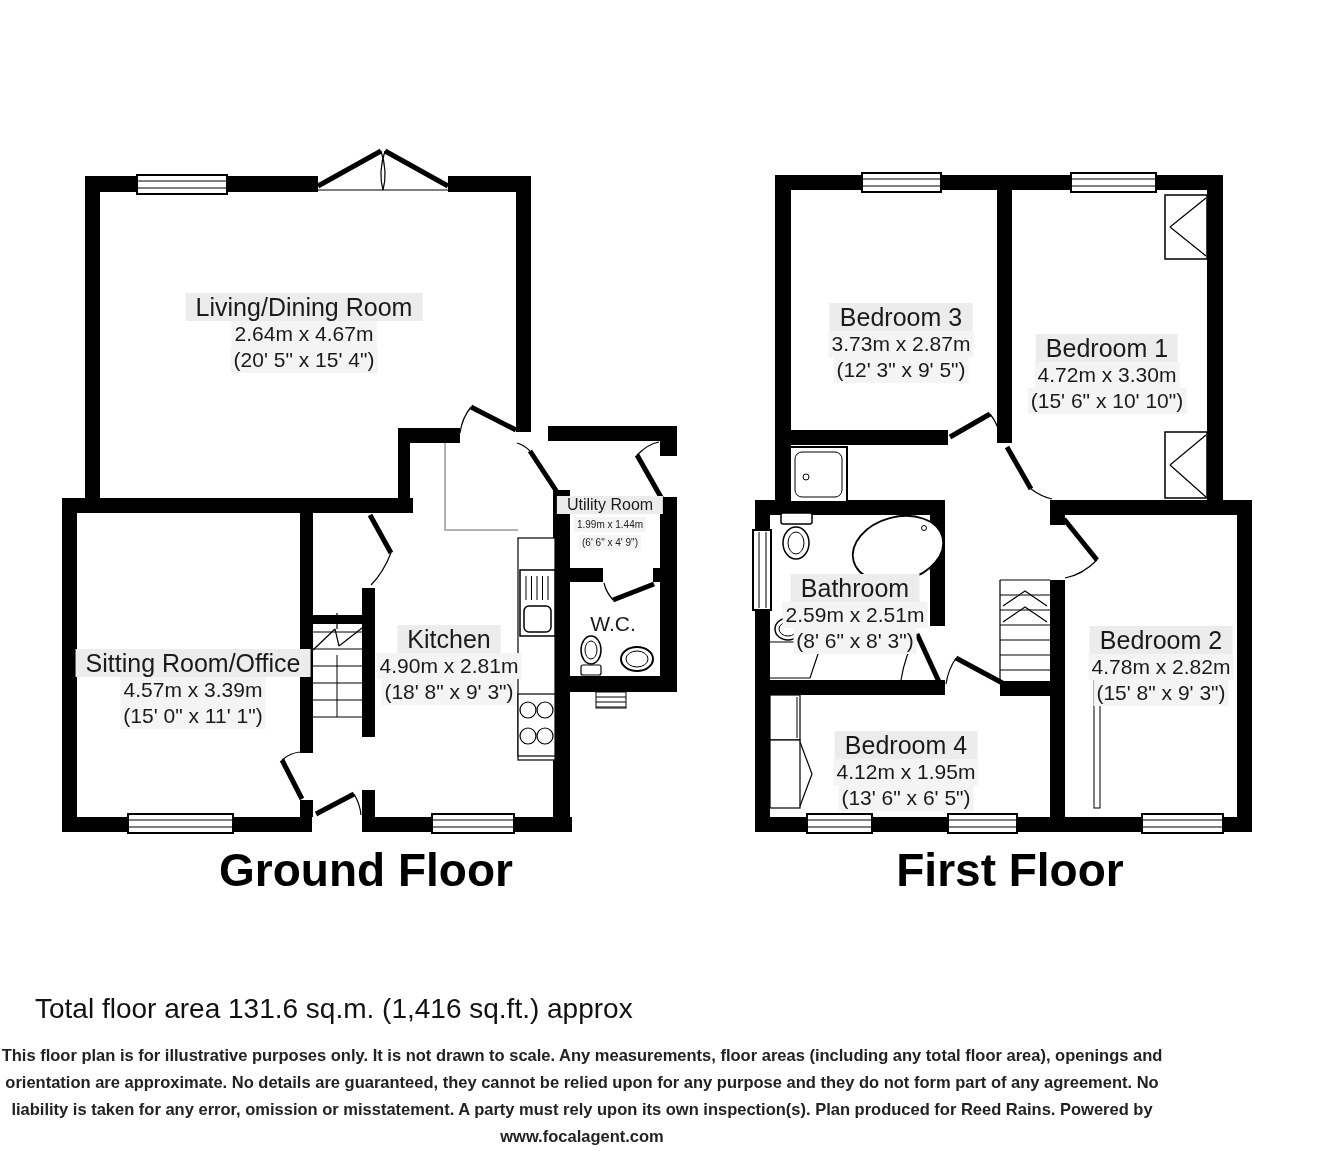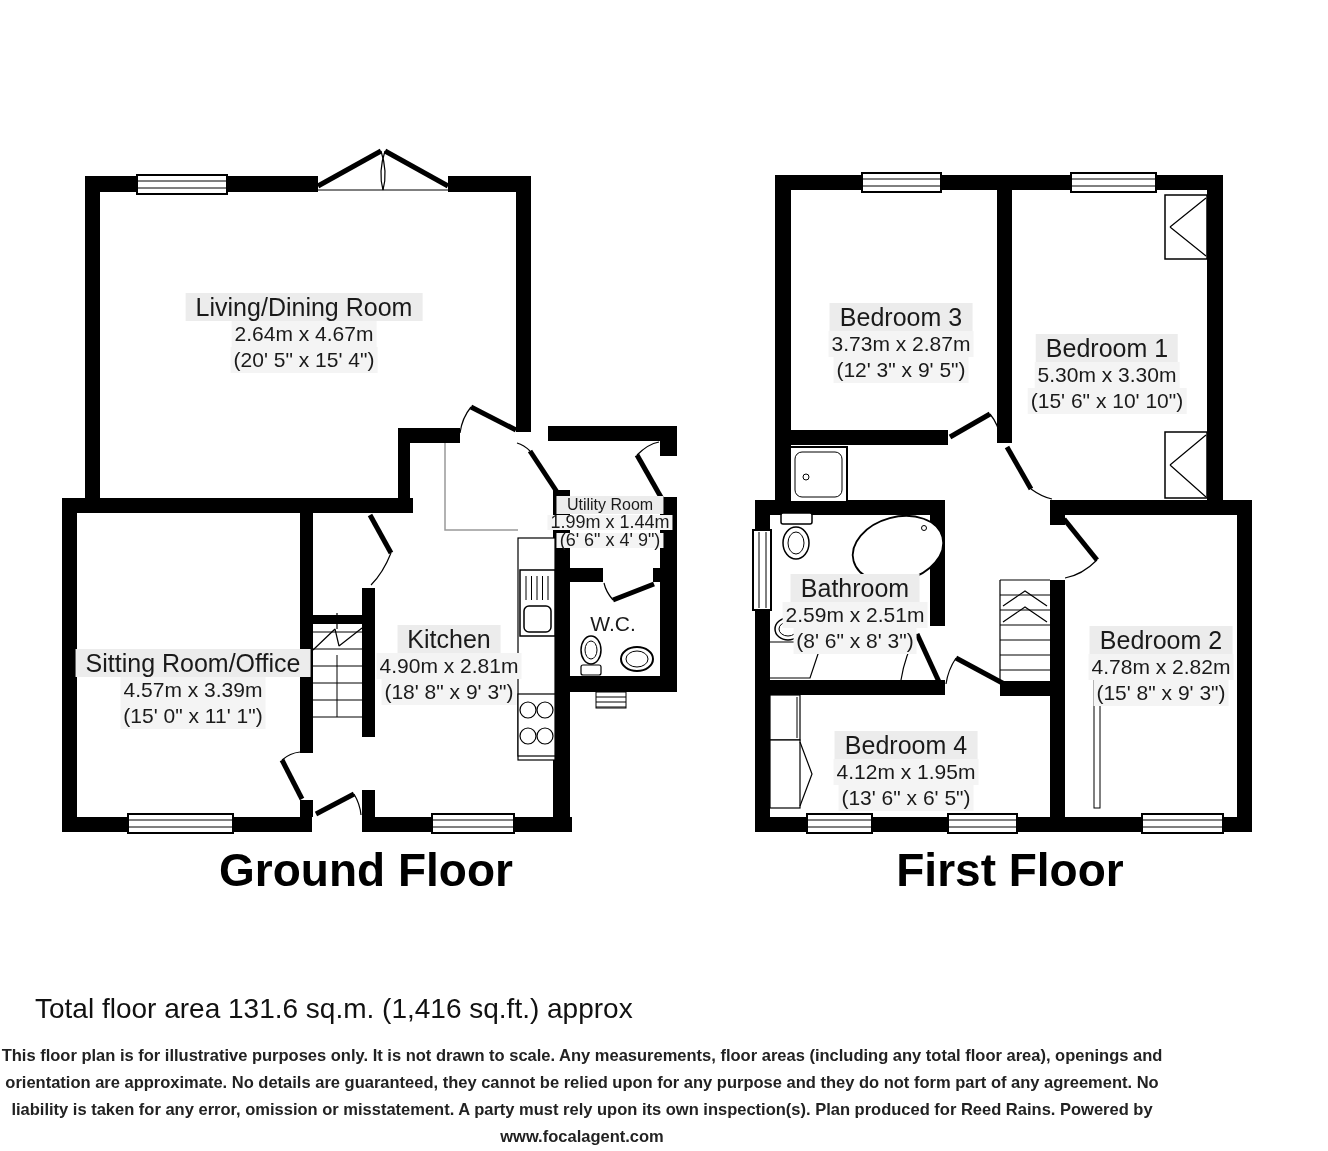--- a/index.html
+++ b/index.html
@@ -6,21 +6,21 @@
   .canvas{position:relative;width:1328px;height:1151px;background:#ffffff;
           font-family:"Liberation Sans",sans-serif;overflow:hidden;}
   .plan-svg{position:absolute;left:0;top:0;z-index:1;}
   .room-label{position:absolute;transform:translateX(-50%);text-align:center;
               color:#1a1a1a;z-index:2;white-space:nowrap;}
   .room-label .name{font-size:25px;line-height:28px;display:inline-block;
                     background:#ececec;padding:0 10px;}
   .room-label .dim{font-size:21px;line-height:26px;display:inline-block;
                    background:#f4f4f4;padding:0 3px;}
   .room-label.small .name{font-size:16px;line-height:18px;}
-  .room-label.small .dim{font-size:18px;line-height:15px;}
+  .room-label.small .dim{font-size:10px;line-height:15px;}
   .room-label.wc .name{font-size:21px;line-height:24px;background:transparent;}
   .floor-title{position:absolute;transform:translateX(-50%);z-index:2;
                font-size:46px;font-weight:bold;color:#000;white-space:nowrap;}
   .total{position:absolute;left:35px;top:993px;font-size:28px;color:#111;z-index:2;}
   .disclaimer{position:absolute;left:0;top:1042px;width:1164px;text-align:center;
               font-size:16.5px;font-weight:bold;line-height:27px;color:#222;z-index:2;}
   .disclaimer div{white-space:nowrap;}
 </style>
 </head>
 <body>
@@ -305,21 +305,21 @@
   </div>
 
   <div class="room-label" style="left:901px;top:303px">
     <div><span class="name">Bedroom 3</span></div>
     <div><span class="dim">3.73m x 2.87m</span></div>
     <div><span class="dim">(12' 3" x 9' 5")</span></div>
   </div>
 
   <div class="room-label" style="left:1107px;top:334px">
     <div><span class="name">Bedroom 1</span></div>
-    <div><span class="dim">5.30m x 3.30m</span></div>
+    <div><span class="dim">4.72m x 3.30m</span></div>
     <div><span class="dim">(15' 6" x 10' 10")</span></div>
   </div>
 
   <div class="room-label" style="left:855px;top:574px">
     <div><span class="name">Bathroom</span></div>
     <div><span class="dim">2.59m x 2.51m</span></div>
     <div><span class="dim">(8' 6" x 8' 3")</span></div>
   </div>
 
   <div class="room-label" style="left:1161px;top:626px">

